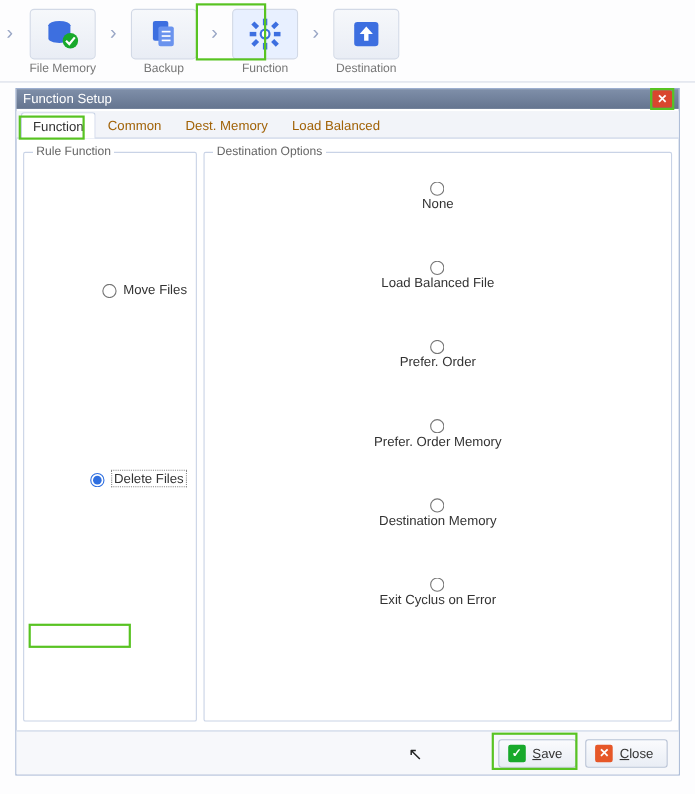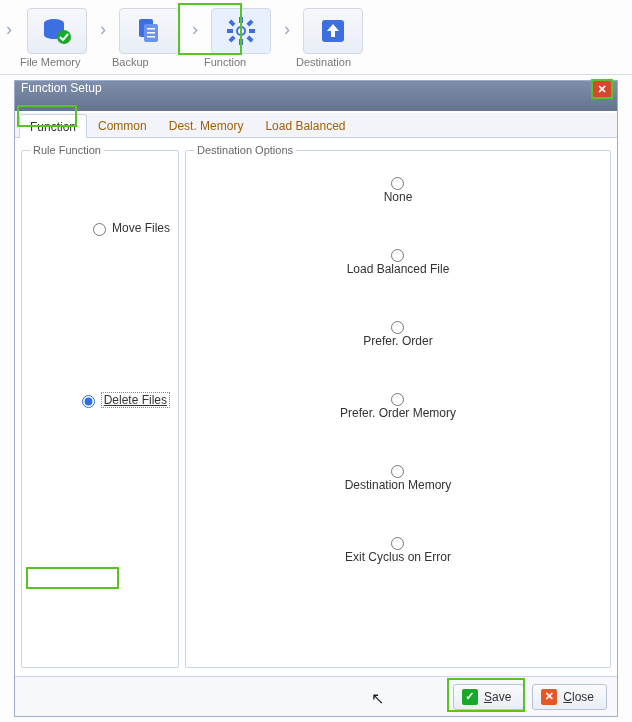--- a/index.html
+++ b/index.html
@@ -10,54 +10,54 @@
     background: #fdfdfe;
     color: #333;
     width: 632px;
     height: 722px;
     overflow: hidden;
     position: relative;
   }
   
   .wizard { display: flex; align-items: center; padding: 8px 6px 6px; border-bottom: 1px solid #d6dbe6; }
   .prev-arrow { color:#9aa7c6; font-size:18px; margin:0 6px 18px 0; }
-  .step { width:74px; text-align:left; margin:0 2px; }
+  .step { width:74px; text-align:center; margin:0 2px; }
   .step-icon-wrap { width:60px; height:46px; margin:0 auto 2px; border:1px solid #d2d9e6; border-radius:4px; background:linear-gradient(#f6f8fb,#e9edf5); display:flex; align-items:center; justify-content:center; position:relative; }
   .step.active .step-icon-wrap { background:#e8f0ff; }
   .step-label { color:#777; font-size:11px; }
   .step-sep { color:#9aa7c6; font-size:18px; margin:0 4px 18px; }
   .hl-box { position:absolute; border:2px solid #58c322; pointer-events:none; }
   .hl-function-step { top:3px; left:178px; width:64px; height:52px; }
   
   .dialog { position:absolute; left:14px; top:80px; width:604px; border:1px solid #9caecf; background:#fff; }
-  .titlebar { height:30px; background:linear-gradient(#7f8fa9,#64748f); color:#fff; display:flex; padding:0 6px; font-size:12px; }
+  .titlebar { height:18px; background:linear-gradient(#7f8fa9,#64748f); color:#fff; display:flex; align-items:center; padding:0 6px; font-size:12px; }
   .titlebar .spacer { flex:1; }
   .close-btn { width:18px; height:16px; background:#d9462e; color:#fff; display:flex; align-items:center; justify-content:center; border-radius:2px; font-weight:bold; font-size:11px; cursor:pointer; position:relative; }
   .close-btn::after { content:"✕"; }
   .hl-close { top:-2px; right:-2px; width:22px; height:20px; }
   
   .tabs { display:flex; border-bottom:1px solid #c9d3e6; background:#f2f4f9; padding-left:4px; margin-top:2px; }
   .tab { padding:5px 10px 4px; color:#a16207; border:1px solid transparent; border-bottom:none; cursor:pointer; font-size:12px; }
   .tab.active { background:#fff; border-color:#c9d3e6; color:#333; border-radius:3px 3px 0 0; position:relative; top:1px; }
   .hl-tab-function { top:105px; left:17px; width:60px; height:22px; }
   
   .panes { display:flex; padding:6px 6px 8px; gap:6px; }
   fieldset { border:1px solid #c9d3e6; border-radius:2px; padding:10px 8px 12px; margin:0; }
   legend { color:#666; font-size:11px; padding:0 3px; }
   .rule-col { width:158px; height:524px; display:flex; flex-direction:column; justify-content:flex-start;align-items:flex-end; }
   .dest-col { flex:1; height:524px; }
   .radio-row { display:flex; align-items:center; margin:6px 0; color:#333; }
   .radio-row input { margin-right:6px; }
-  .rule-col .radio-row.move { margin-top:54px; }
+  .rule-col .radio-row.move { margin-top:101px; }
   .rule-col .radio-row.copy { margin-top:150px; }
   .rule-col .radio-row.delete { margin-top:150px; }
   .dest-col .radio-row { margin:18px 0 42px;flex-direction:column; }
   .dest-col .radio-row:first-of-type { margin-top:8px; }
   .hl-delete { position:absolute; top:567px; left:26px; width:93px; height:22px; }
-  .dotted-sel { border:1px dotted #888; padding:0 2px;text-decoration:underline; }
+  .dotted-sel { border:1px dotted #888; padding:0 2px; }
   
   .footer { height:40px; border-top:1px solid #c9d3e6; display:flex; align-items:center; justify-content:flex-end; padding:0 10px; gap:8px; background:#f7f8fb; }
   .btn { height:26px; border:1px solid #b9c3d6; background:linear-gradient(#fafbfd,#e9edf5); border-radius:3px; padding:0 12px 0 8px; display:flex; align-items:center; gap:6px; cursor:pointer; font-size:12px; color:#333; }
   .btn .ico { width:16px; height:16px; border-radius:2px; display:flex; align-items:center; justify-content:center; color:#fff; font-size:11px; font-weight:bold; }
   .ico.save { background:#18a92b; }
   .ico.close { background:#e65728; }
   .hl-save { position:absolute; bottom:4px; right:92px; width:78px; height:34px; }
   .underline { text-decoration:underline; }
   .cursor { position:absolute; left:356px; bottom:8px; font-size:16px; color:#222; pointer-events:none; }
   

